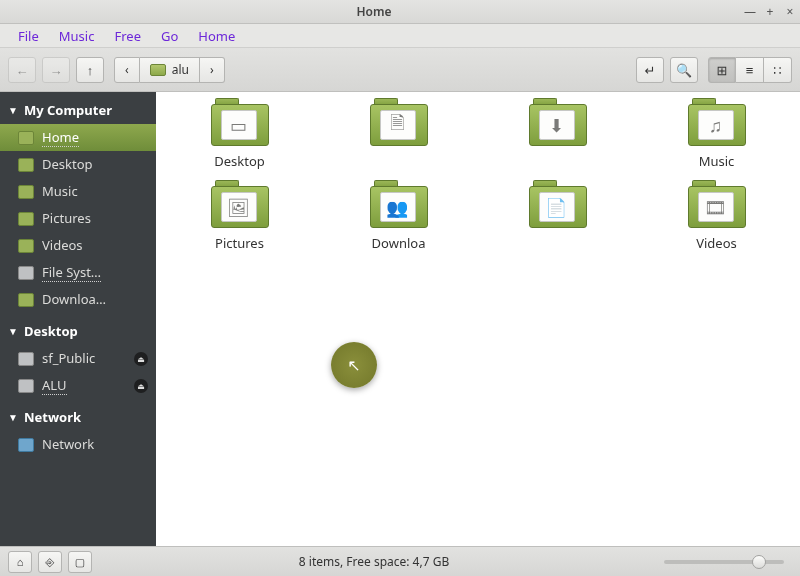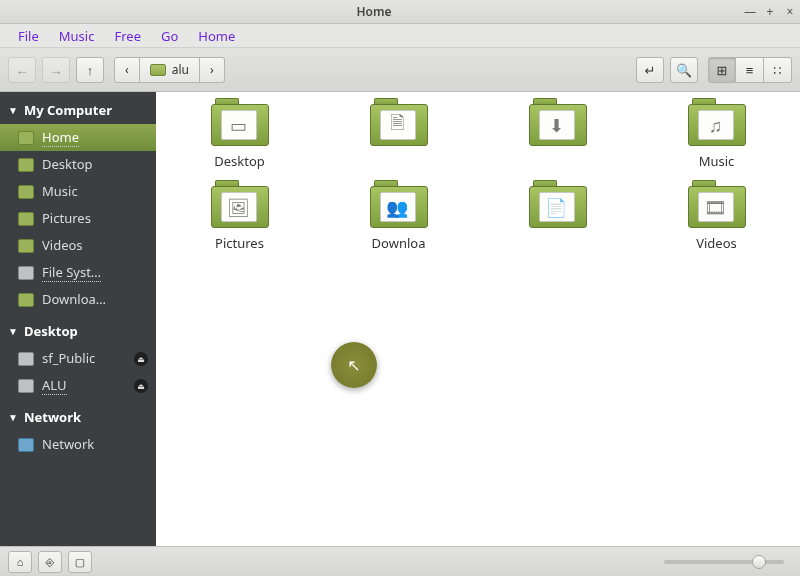--- a/index.html
+++ b/index.html
@@ -398,17 +398,18 @@
   <div class="sb-btn">
       <span>⌂</span>
     </div>
   <div class="sb-btn">
       <span>⎆</span>
     </div>
   <div class="sb-btn">
       <span>▢</span>
     </div>
   <div class="spacer"></div>
+  <span>8 items, Free space: 4,7 GB</span>
   <div class="spacer"></div>
   <div class="zoom">
     <div class="thumb" id="zoom-thumb" style="left: 88px;"></div>
   </div>
 </div>
 
 </body></html>

